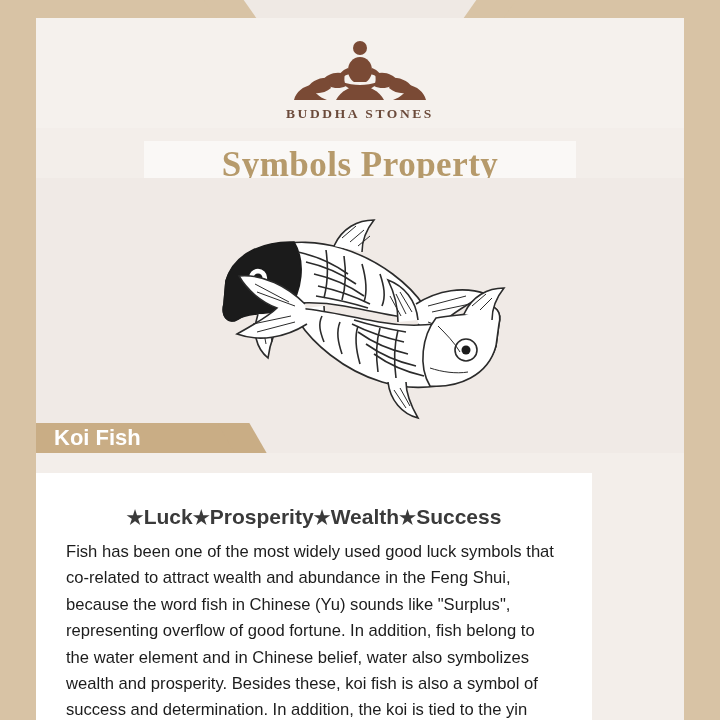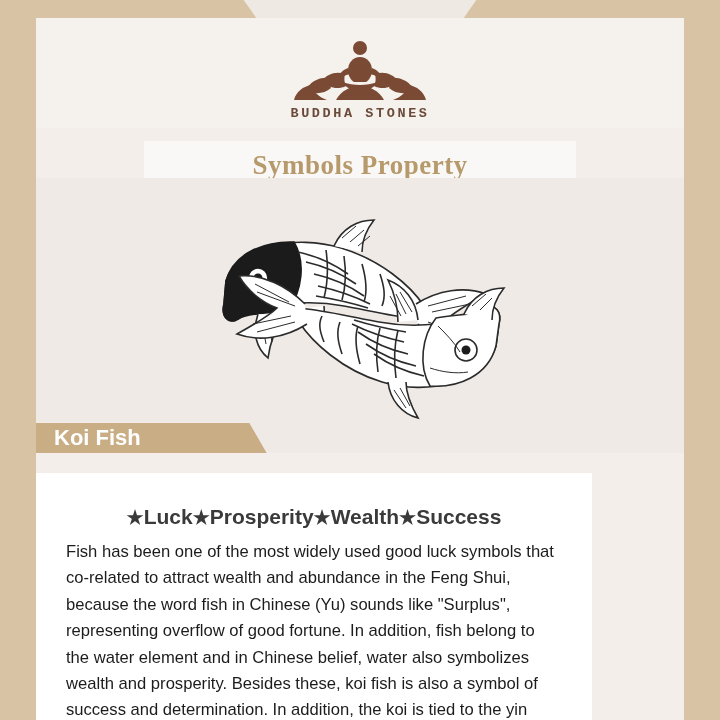--- a/index.html
+++ b/index.html
@@ -79,38 +79,38 @@
     display: flex;
     flex-direction: column;
     align-items: center;
   }
   .brand-name {
     margin-top: 2px;
     font-size: 13.5px;
     letter-spacing: 2.6px;
     color: #6b4a3a;
     font-weight: bold;
-    font-family: Liberation Mono, monospace;
+    font-family: Liberation Serif, serif;
   }
   
   .title-band {
     position: absolute;
     left: 108px;
     top: 123px;
     width: 432px;
     height: 48px;
     background: #faf8f6;
     display: flex;
     align-items: center;
     justify-content: center;
   }
   .title-text {
     font-family: "Liberation Serif", serif;
     font-weight: bold;
-    font-size: 27px;
+    font-size: 35px;
     color: #b69a6b;
     letter-spacing: 0.5px;
   }
   
   .art-zone {
     position: absolute;
     left: 0;
     top: 160px;
     width: 648px;
     height: 275px;

